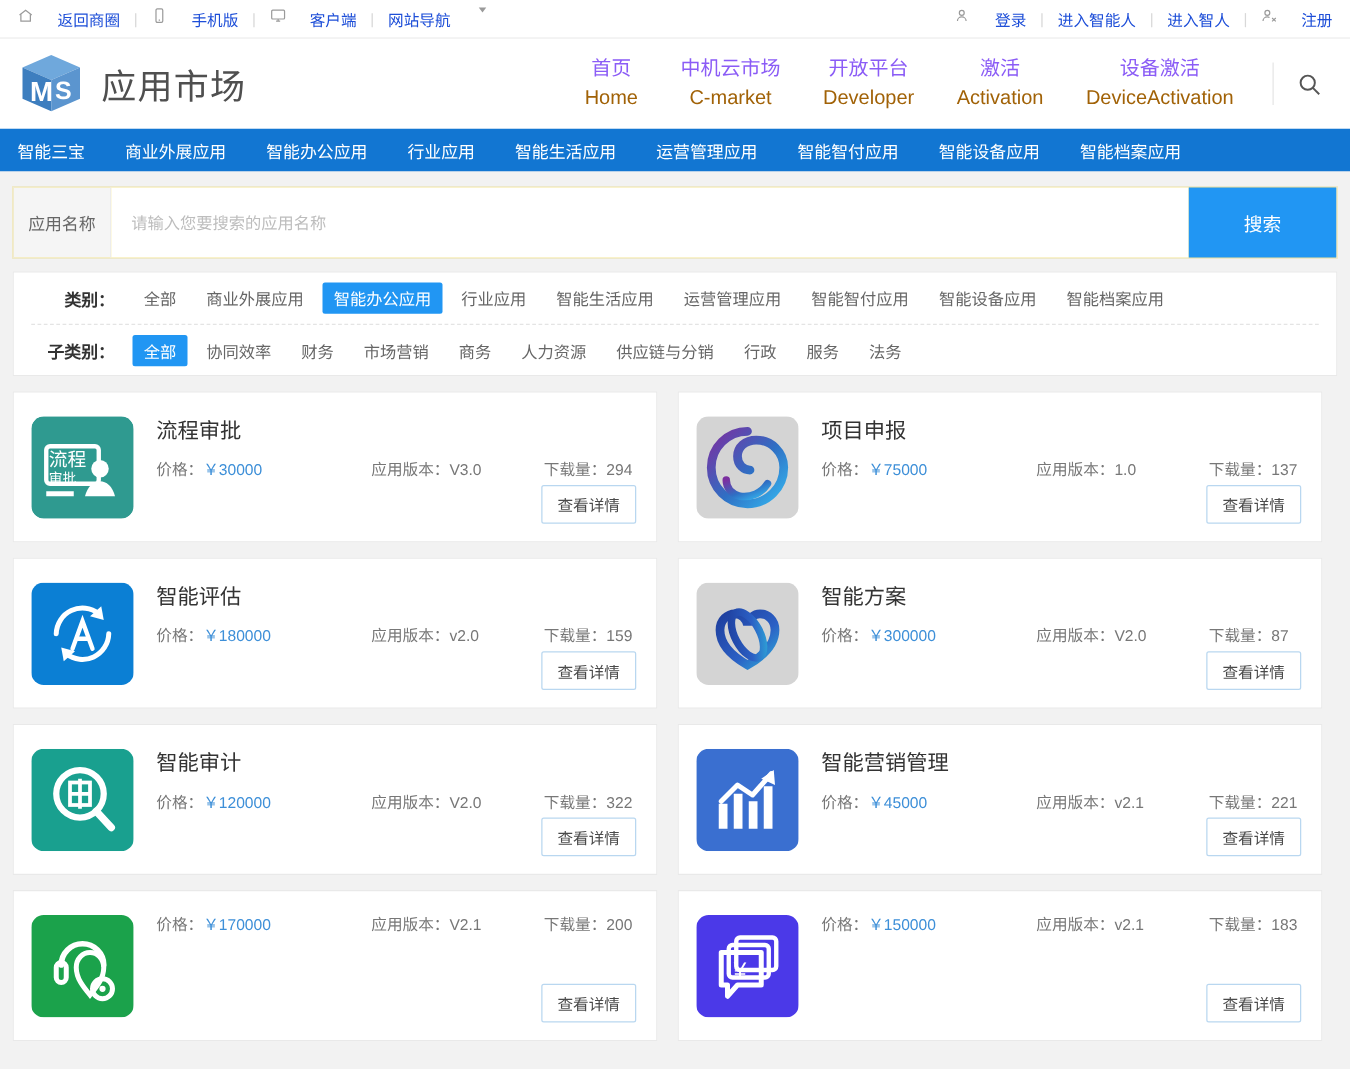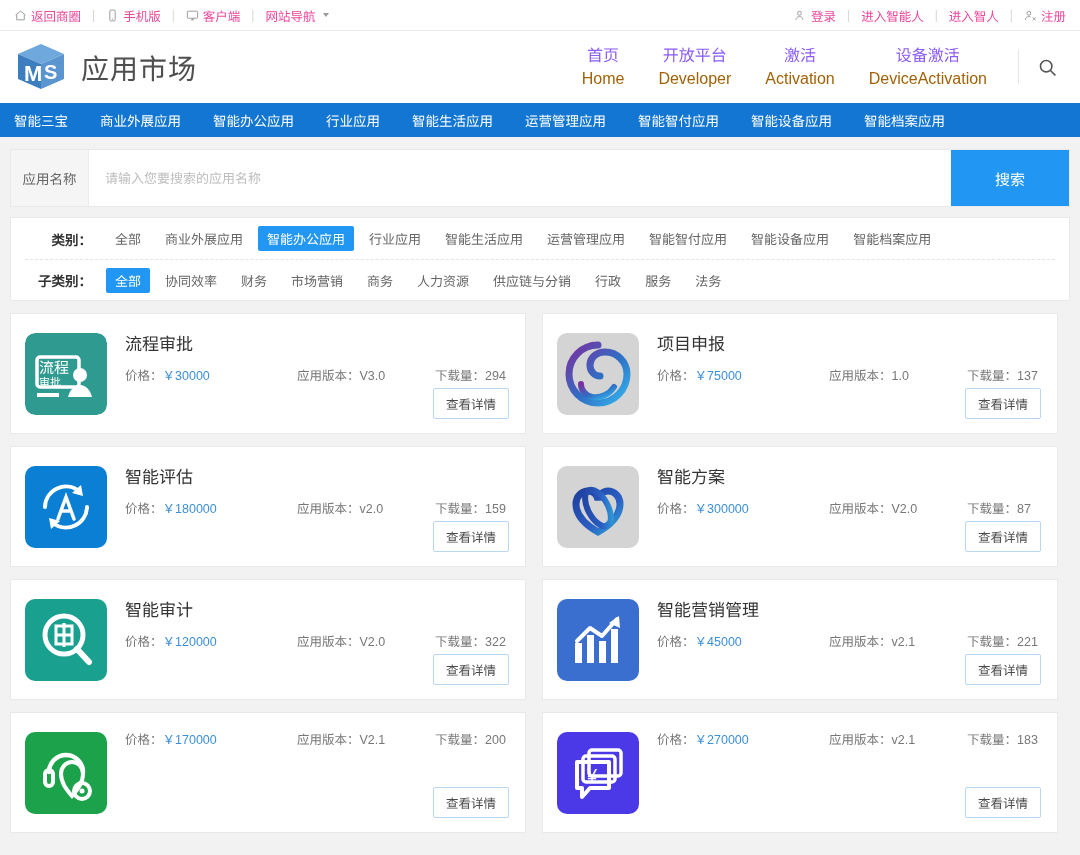--- a/index.html
+++ b/index.html
@@ -19,22 +19,22 @@
     border-bottom: 1px solid #eaeaea;
     display: flex;
     align-items: center;
     justify-content: space-between;
     padding: 0 14px 0 14px;
     font-size: 12.5px;
     color: #8a8a8a;
   }
   .topbar-group { display: flex; align-items: center; }
   .tb-item {
-    display: flex; align-items: center; gap: 4px;
-    color: #ec4899; white-space: nowrap; cursor: pointer;
+    display: flex; align-items: flex-start; gap: 19px;
+    color: #1d4ed8; white-space: nowrap; cursor: pointer;
   }
   .tb-sep { color: #d8d8d8; margin: 0 11px; font-size: 12px; }
   .tb-ic { display: inline-block; width: 13px; height: 13px; flex: 0 0 13px; }
   .tb-ic svg { display: block; width: 13px; height: 13px; }
   .caret-dn {
     display: inline-block; width: 0; height: 0; margin-left: 4px;
     border-left: 3.5px solid transparent; border-right: 3.5px solid transparent;
     border-top: 4px solid #9a9a9a;
   }
 
@@ -292,20 +292,24 @@
     </span>
     <span class="brand-title">应用市场</span>
   </div>
 
   <nav class="mainnav">
     <div class="nav-item">
       <span class="nav-cn">首页</span>
       <span class="nav-en">Home</span>
     </div>
     <div class="nav-item">
+      <span class="nav-cn">中机云市场</span>
+      <span class="nav-en">C-market</span>
+    </div>
+    <div class="nav-item">
       <span class="nav-cn">开放平台</span>
       <span class="nav-en">Developer</span>
     </div>
     <div class="nav-item">
       <span class="nav-cn">激活</span>
       <span class="nav-en">Activation</span>
     </div>
     <div class="nav-item">
       <span class="nav-cn">设备激活</span>
       <span class="nav-en">DeviceActivation</span>
@@ -586,21 +590,21 @@
           <rect width="82" height="82" rx="6" fill="#4b39e8"></rect>
           <rect x="32" y="18" width="32" height="26" rx="3" fill="none" stroke="#ffffff" stroke-width="3.5"></rect>
           <rect x="26" y="24" width="32" height="26" rx="3" fill="none" stroke="#ffffff" stroke-width="3.5"></rect>
           <path d="M20 30h32v26H33l-8 9v-9h-5z" fill="none" stroke="#ffffff" stroke-width="4" stroke-linejoin="round"></path>
           <text x="30" y="50" font-family="Liberation Sans, sans-serif" font-size="18" fill="#ffffff">¥</text>
         </svg>
       </div>
       <div class="card-body">
         <div class="card-meta">
           <span class="meta-price">
-            <span>价格：</span><span class="val">￥</span><span class="val">270000</span>
+            <span>价格：</span><span class="val">￥</span><span class="val">150000</span>
           </span>
           <span class="meta-ver">
             <span>应用版本：</span><span>v2.1</span>
           </span>
           <span>
             <span>下载量：</span><span>183</span>
           </span>
         </div>
       </div>
       <button class="card-btn">查看详情</button>

